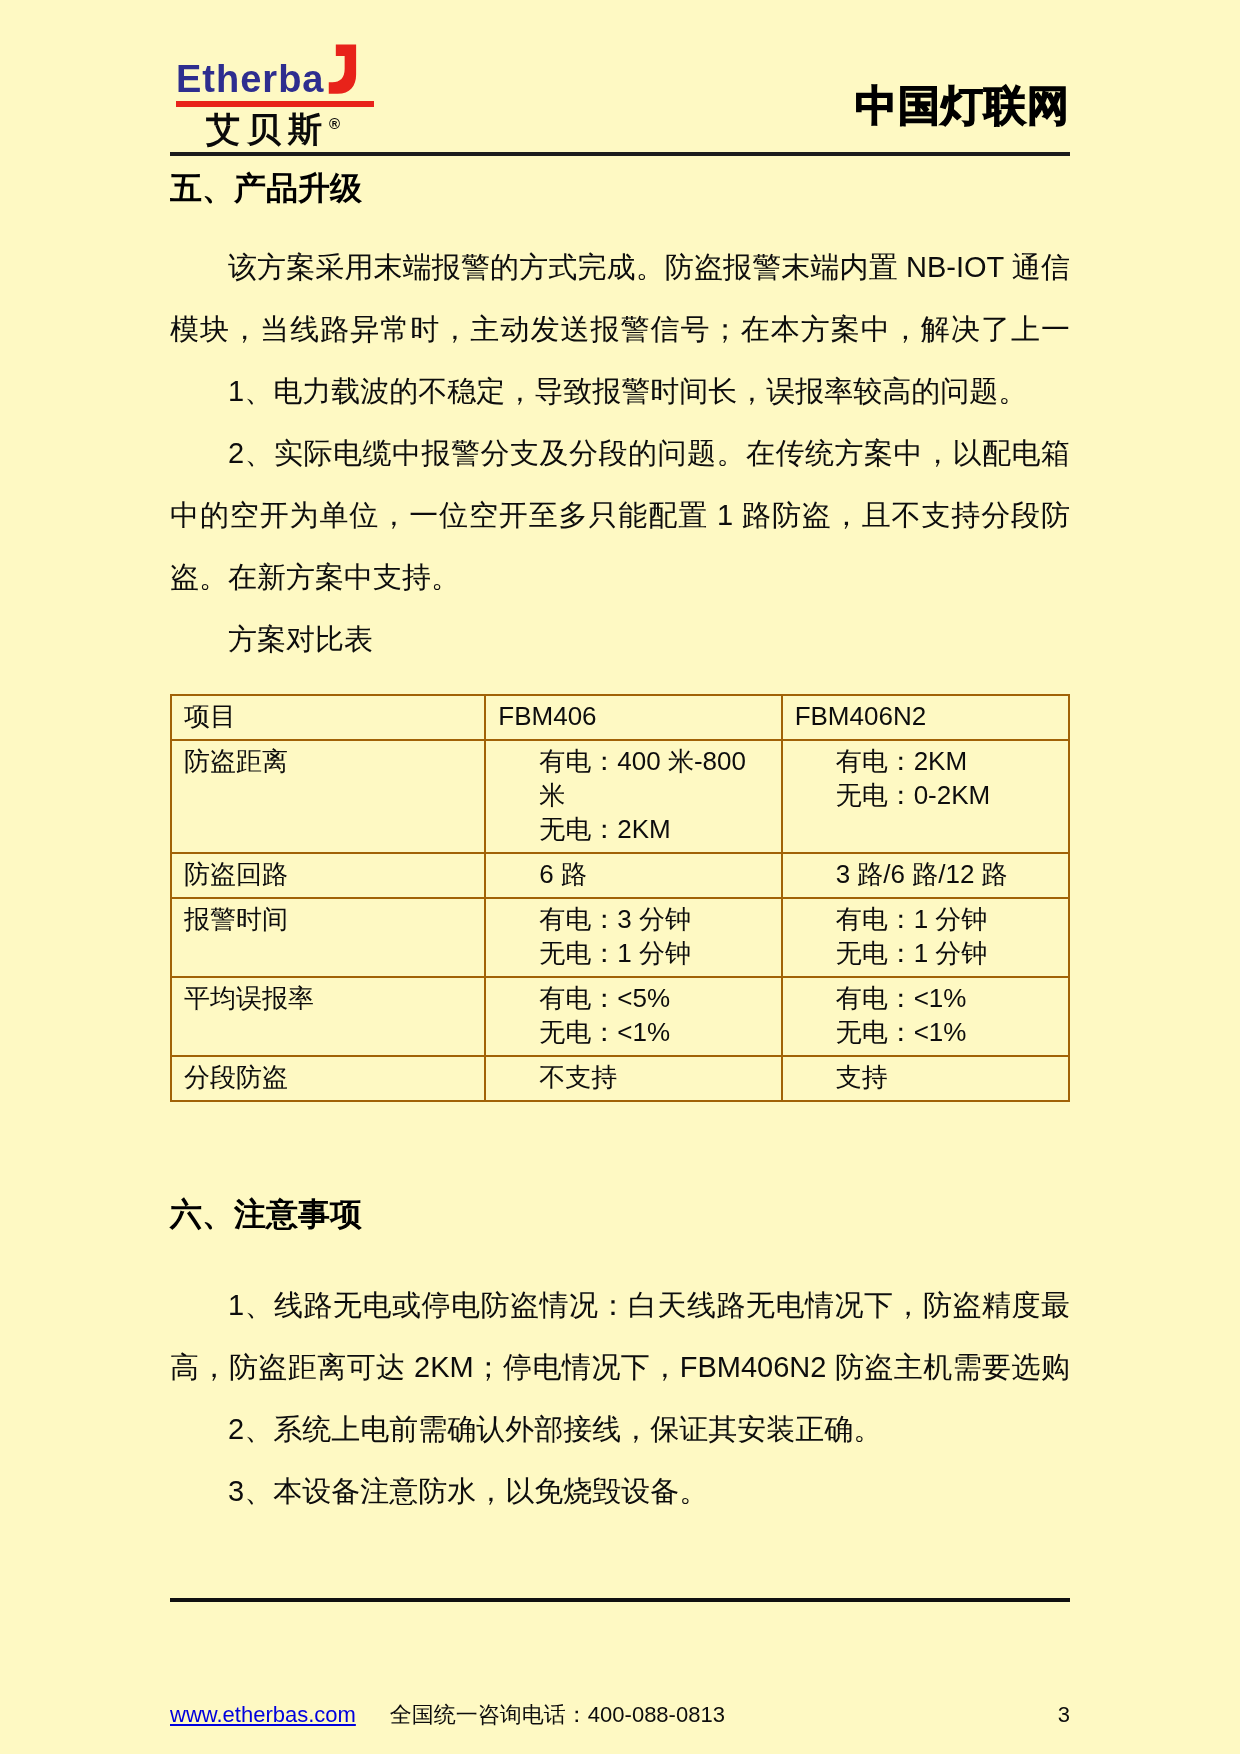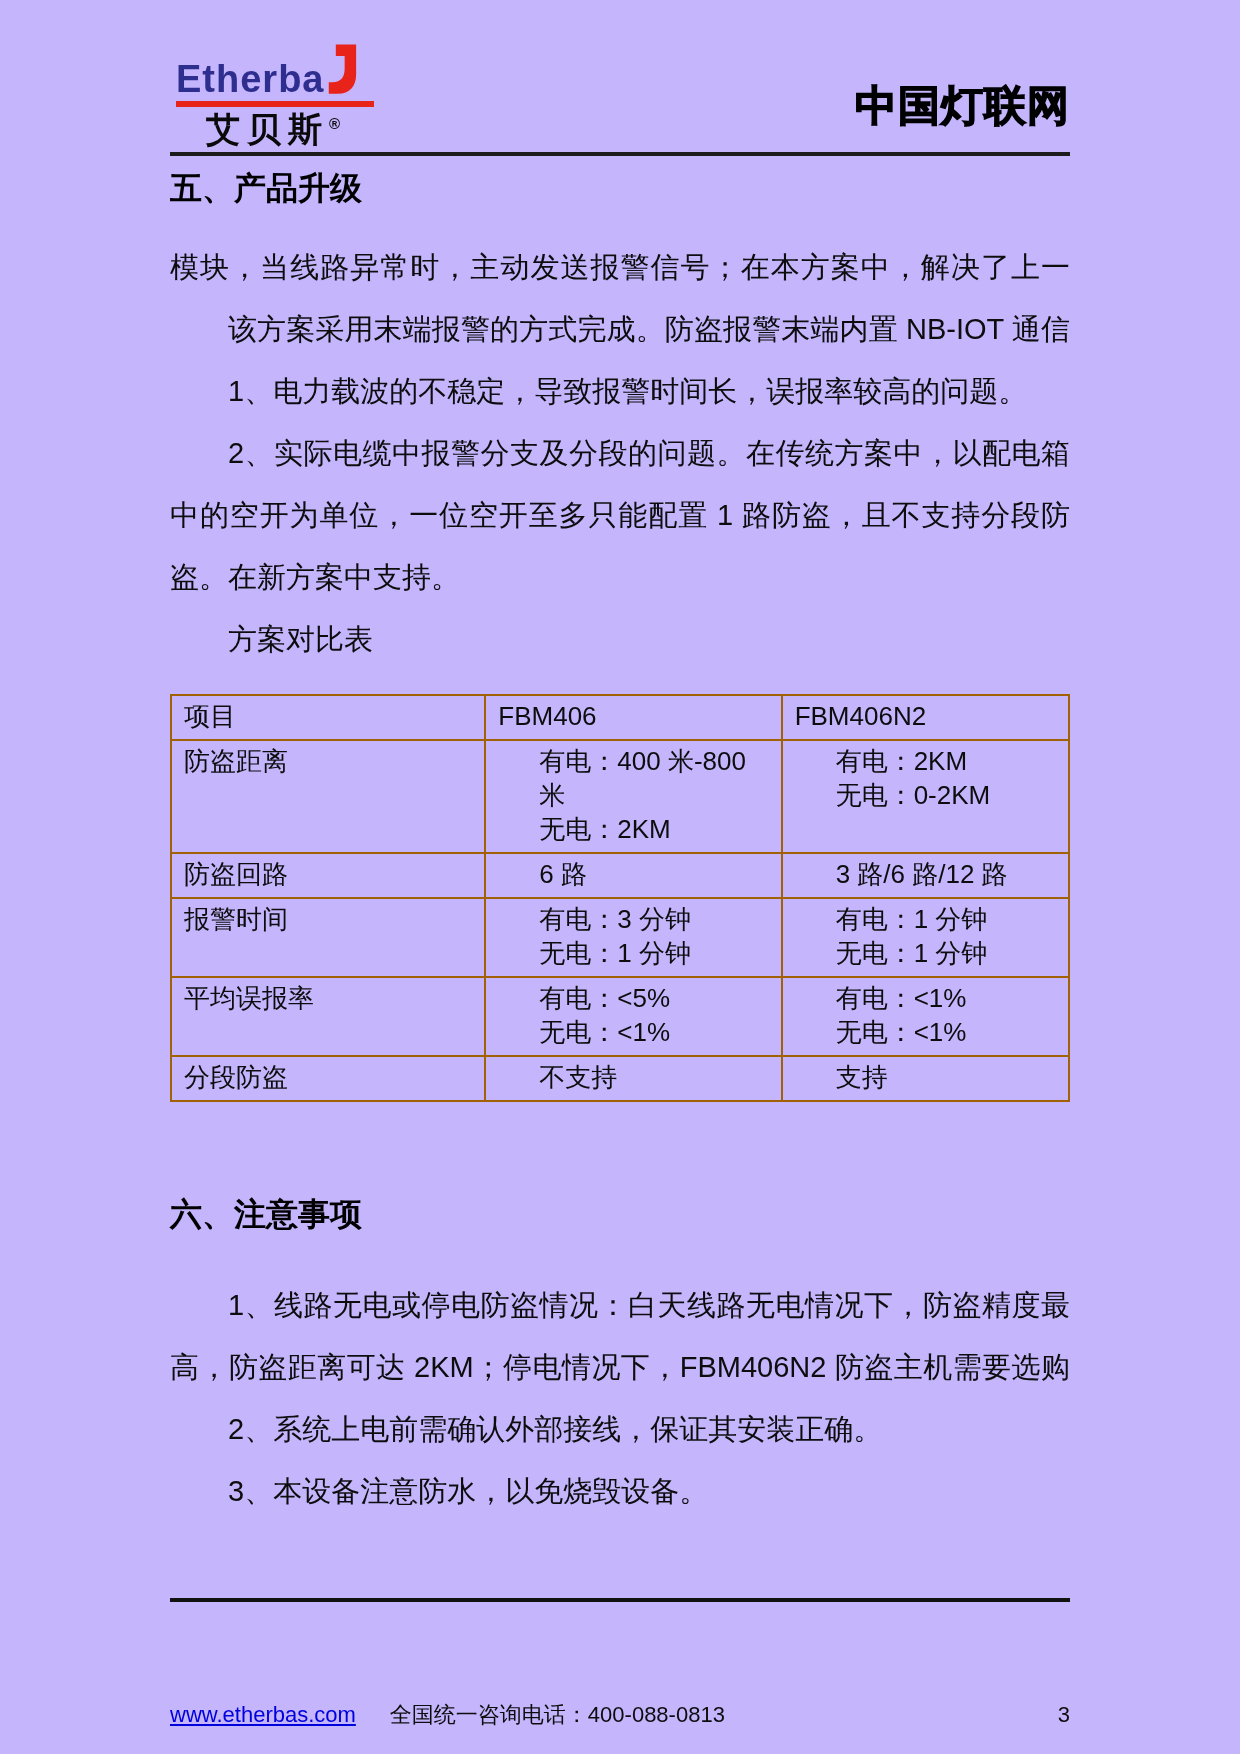--- a/index.html
+++ b/index.html
@@ -1,18 +1,18 @@
 <!DOCTYPE html>
 <html><head>
 <meta charset="utf-8">
 <style>
   html,body{margin:0;padding:0;background:#ffffff;}
   .page{
     width:1240px;height:1754px;box-sizing:border-box;position:relative;
-    background:#c4b5fd;color:#111;
+    background:#fef9c3;color:#111;
     padding:46px 170px 0 170px;
     font-family:"Liberation Sans","DejaVu Sans",sans-serif;
     overflow:hidden;
   }
   
   .header{display:flex;justify-content:space-between;align-items:flex-start;}
   .logo{padding-left:6px;}
   .logo-top{display:flex;align-items:flex-end;height:52px;}
   .brand{
     font-family:"Liberation Sans","DejaVu Sans",sans-serif;
@@ -83,22 +83,22 @@
         <span>艾贝斯</span><span class="reg">®</span>
       </div>
     </div>
     <div class="site-logo">中国灯联网</div>
   </div>
   <div class="header-rule"></div>
 
   <h2 class="section-title">五、产品升级</h2>
 
   <div class="para first">
+    <div class="ln fill ind">该方案采用末端报警的方式完成。防盗报警末端内置 NB-IOT 通信</div>
     <div class="ln fill">模块，当线路异常时，主动发送报警信号；在本方案中，解决了上一</div>
-    <div class="ln fill ind">该方案采用末端报警的方式完成。防盗报警末端内置 NB-IOT 通信</div>
   </div>
 
   <div class="ln ind">1、电力载波的不稳定，导致报警时间长，误报率较高的问题。</div>
 
   <div class="para">
     <div class="ln fill ind">2、实际电缆中报警分支及分段的问题。在传统方案中，以配电箱</div>
     <div class="ln fill">中的空开为单位，一位空开至多只能配置 1 路防盗，且不支持分段防</div>
     <div class="ln">盗。在新方案中支持。</div>
   </div>
 

